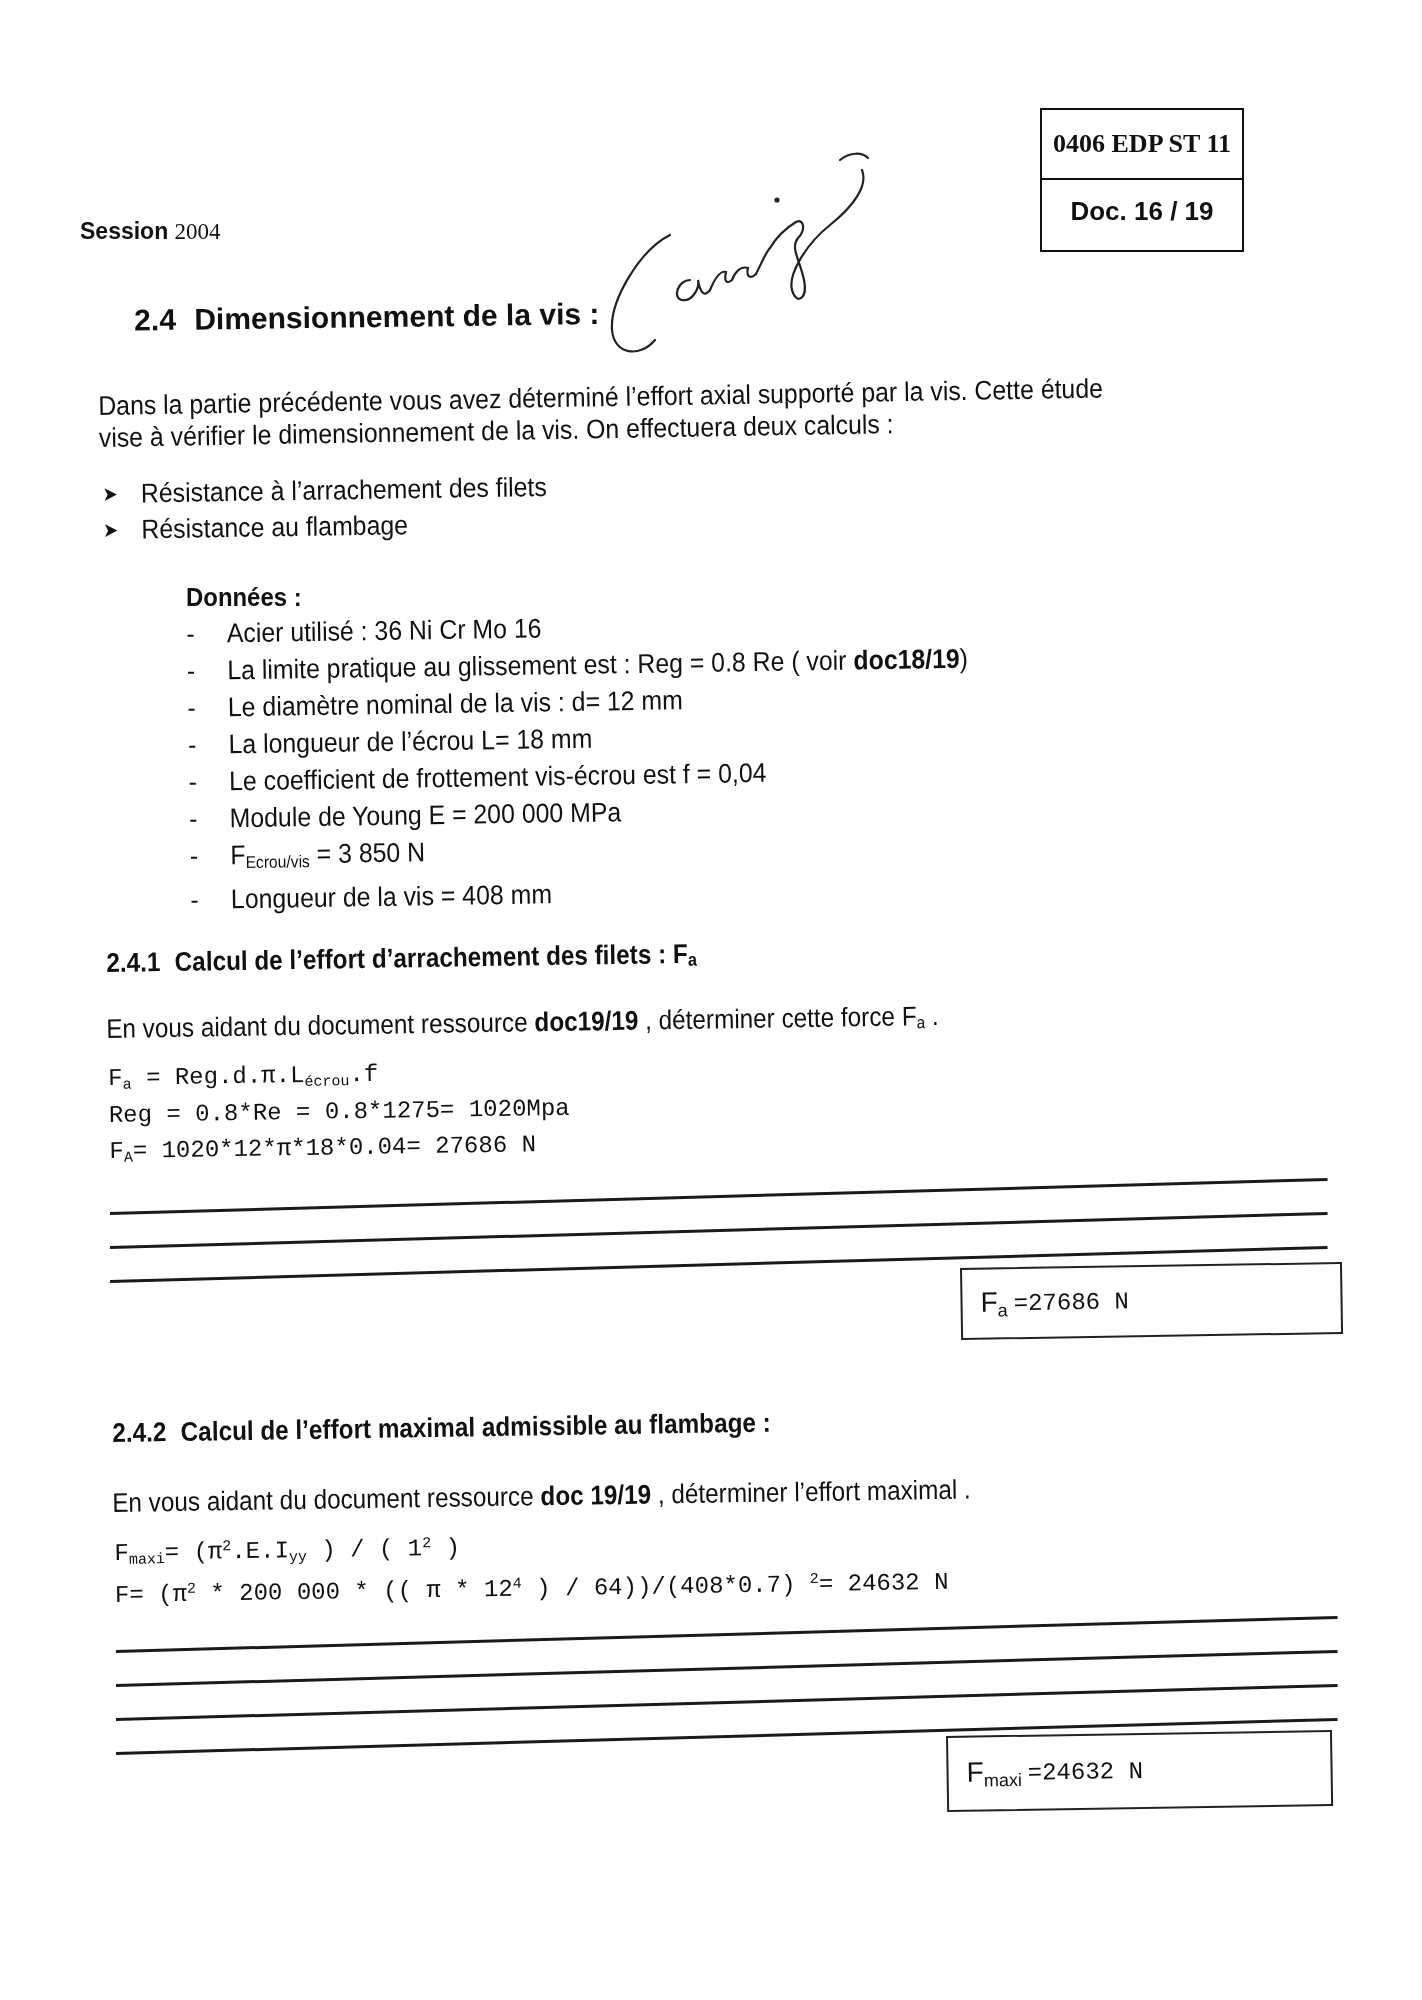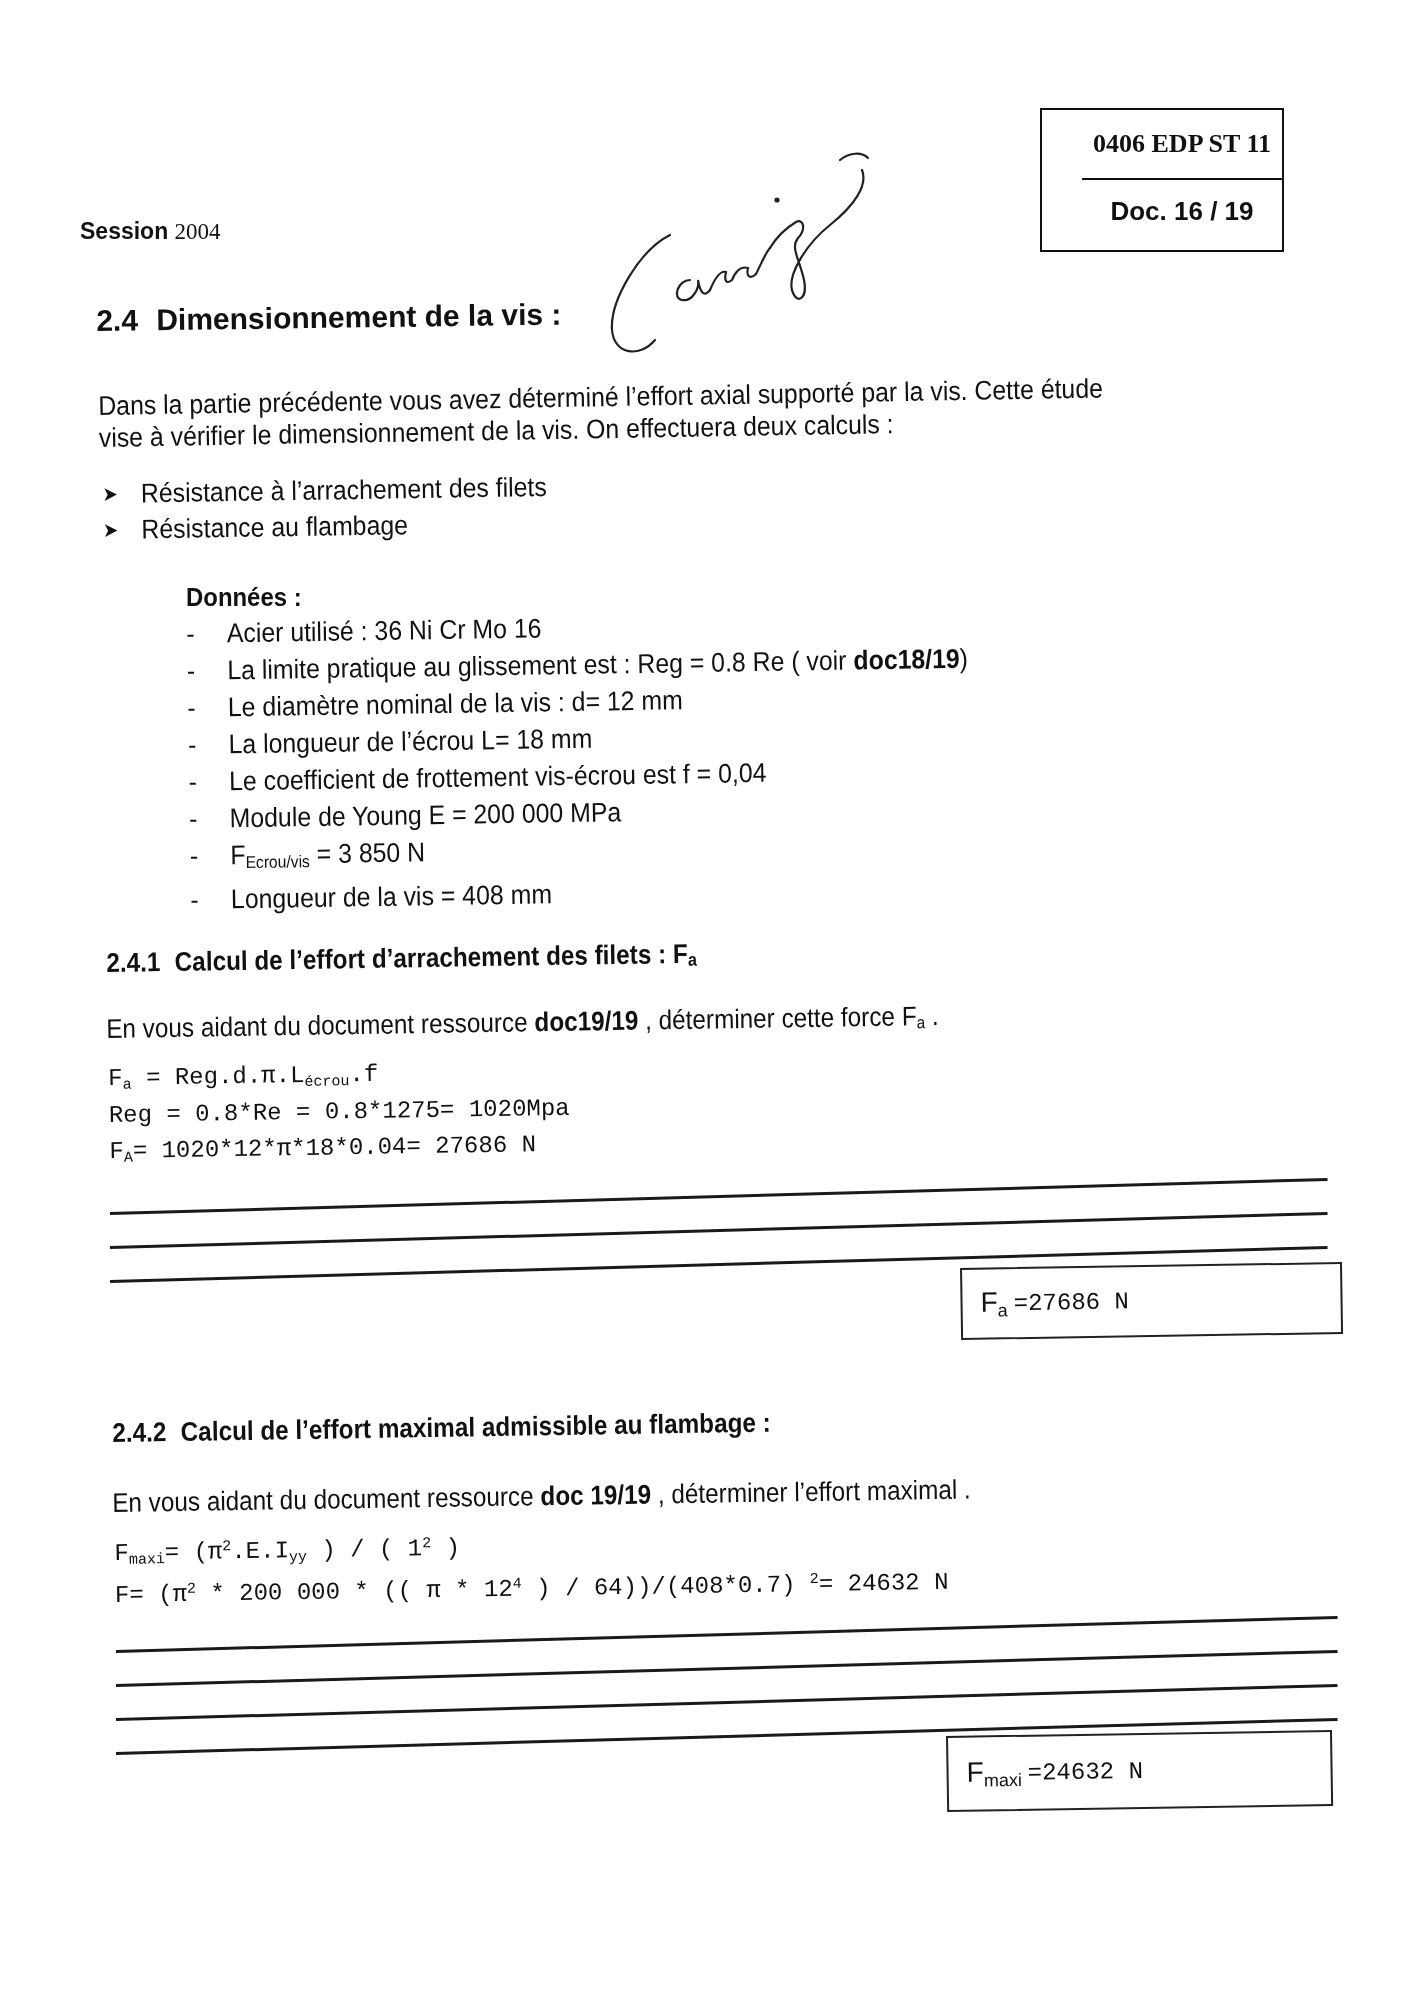--- a/index.html
+++ b/index.html
@@ -1,28 +1,28 @@
 <!DOCTYPE html>
 <html><head>
 <meta charset="utf-8">
 <style>
   html, body { margin:0; padding:0; background:#ffffff; }
   body { width:1422px; height:2000px; position:relative; overflow:hidden; color:#111; font-family:"Liberation Sans", sans-serif; }
   .abs { position:absolute; }
 
   
-  .ref-box { left:1040px; top:108px; width:200px; height:140px; border:2px solid #111;padding-left:40px; }
+  .ref-box { left:1040px; top:108px; width:200px; height:140px; border:2px solid #111; }
   .ref-box .row1 { height:68px; border-bottom:2px solid #111; display:flex; align-items:center; justify-content:center; font-family:"Liberation Serif", serif; font-weight:bold; font-size:26px; }
   .ref-box .row2 { height:63px; display:flex; align-items:center; justify-content:center; font-family:"Liberation Sans", sans-serif; font-weight:bold; font-size:26px; }
 
   .session { left:80px; top:218px; font-size:23px; font-weight:bold; }
   .session .yr { font-family:"Liberation Serif", serif; font-weight:normal; }
 
   .h1 { left:96px; top:304px; font-size:30px; font-weight:bold; transform:rotate(-0.8deg); transform-origin:left top; white-space:nowrap; }
-  .h1 .num { margin-right:10px; }
+  .h1 .num { margin-right:10px;margin-left:38px; }
 
   .para { left:98px; top:390px; width:1240px; font-size:27px; line-height:32px; transform:rotate(-1deg) scaleX(0.92); transform-origin:left top; white-space:nowrap; }
   .bullets { left:102px; top:476px; font-size:27px; line-height:36px; transform:rotate(-0.9deg) scaleX(0.92); transform-origin:left top; white-space:nowrap; }
   .bullets .b { display:flex; align-items:center; }
   .bullets .arrow { width:42px; font-size:20px; }
 
   .data-title { left:186px; top:582px; font-size:26px; font-weight:bold; transform:scaleX(0.92); transform-origin:left top; }
   .data-list { left:186px; top:616px; font-size:27px; line-height:37px; transform:rotate(-0.9deg) scaleX(0.92); transform-origin:left top; white-space:nowrap; }
   .data-list .li { display:flex; }
   .data-list .dash { width:44px; }

